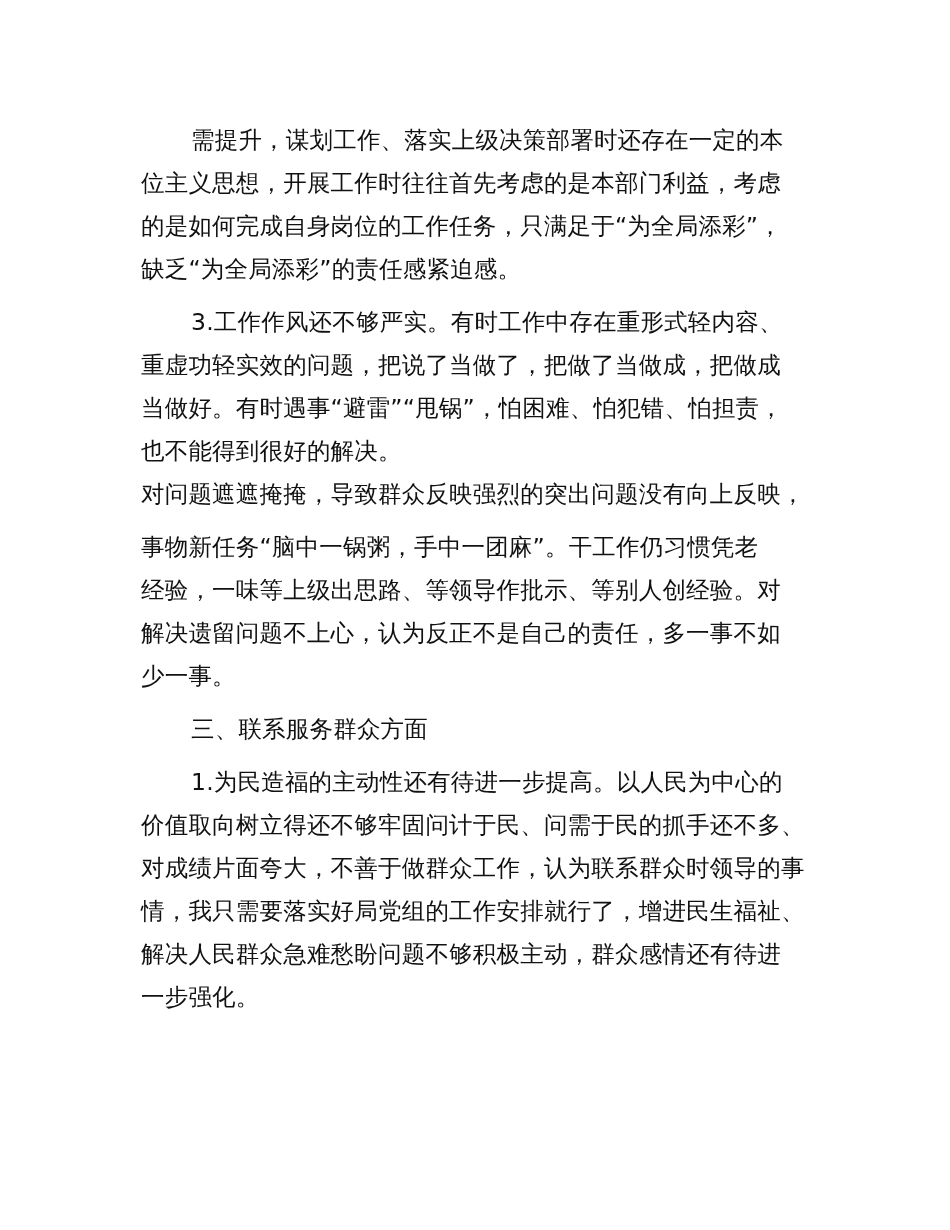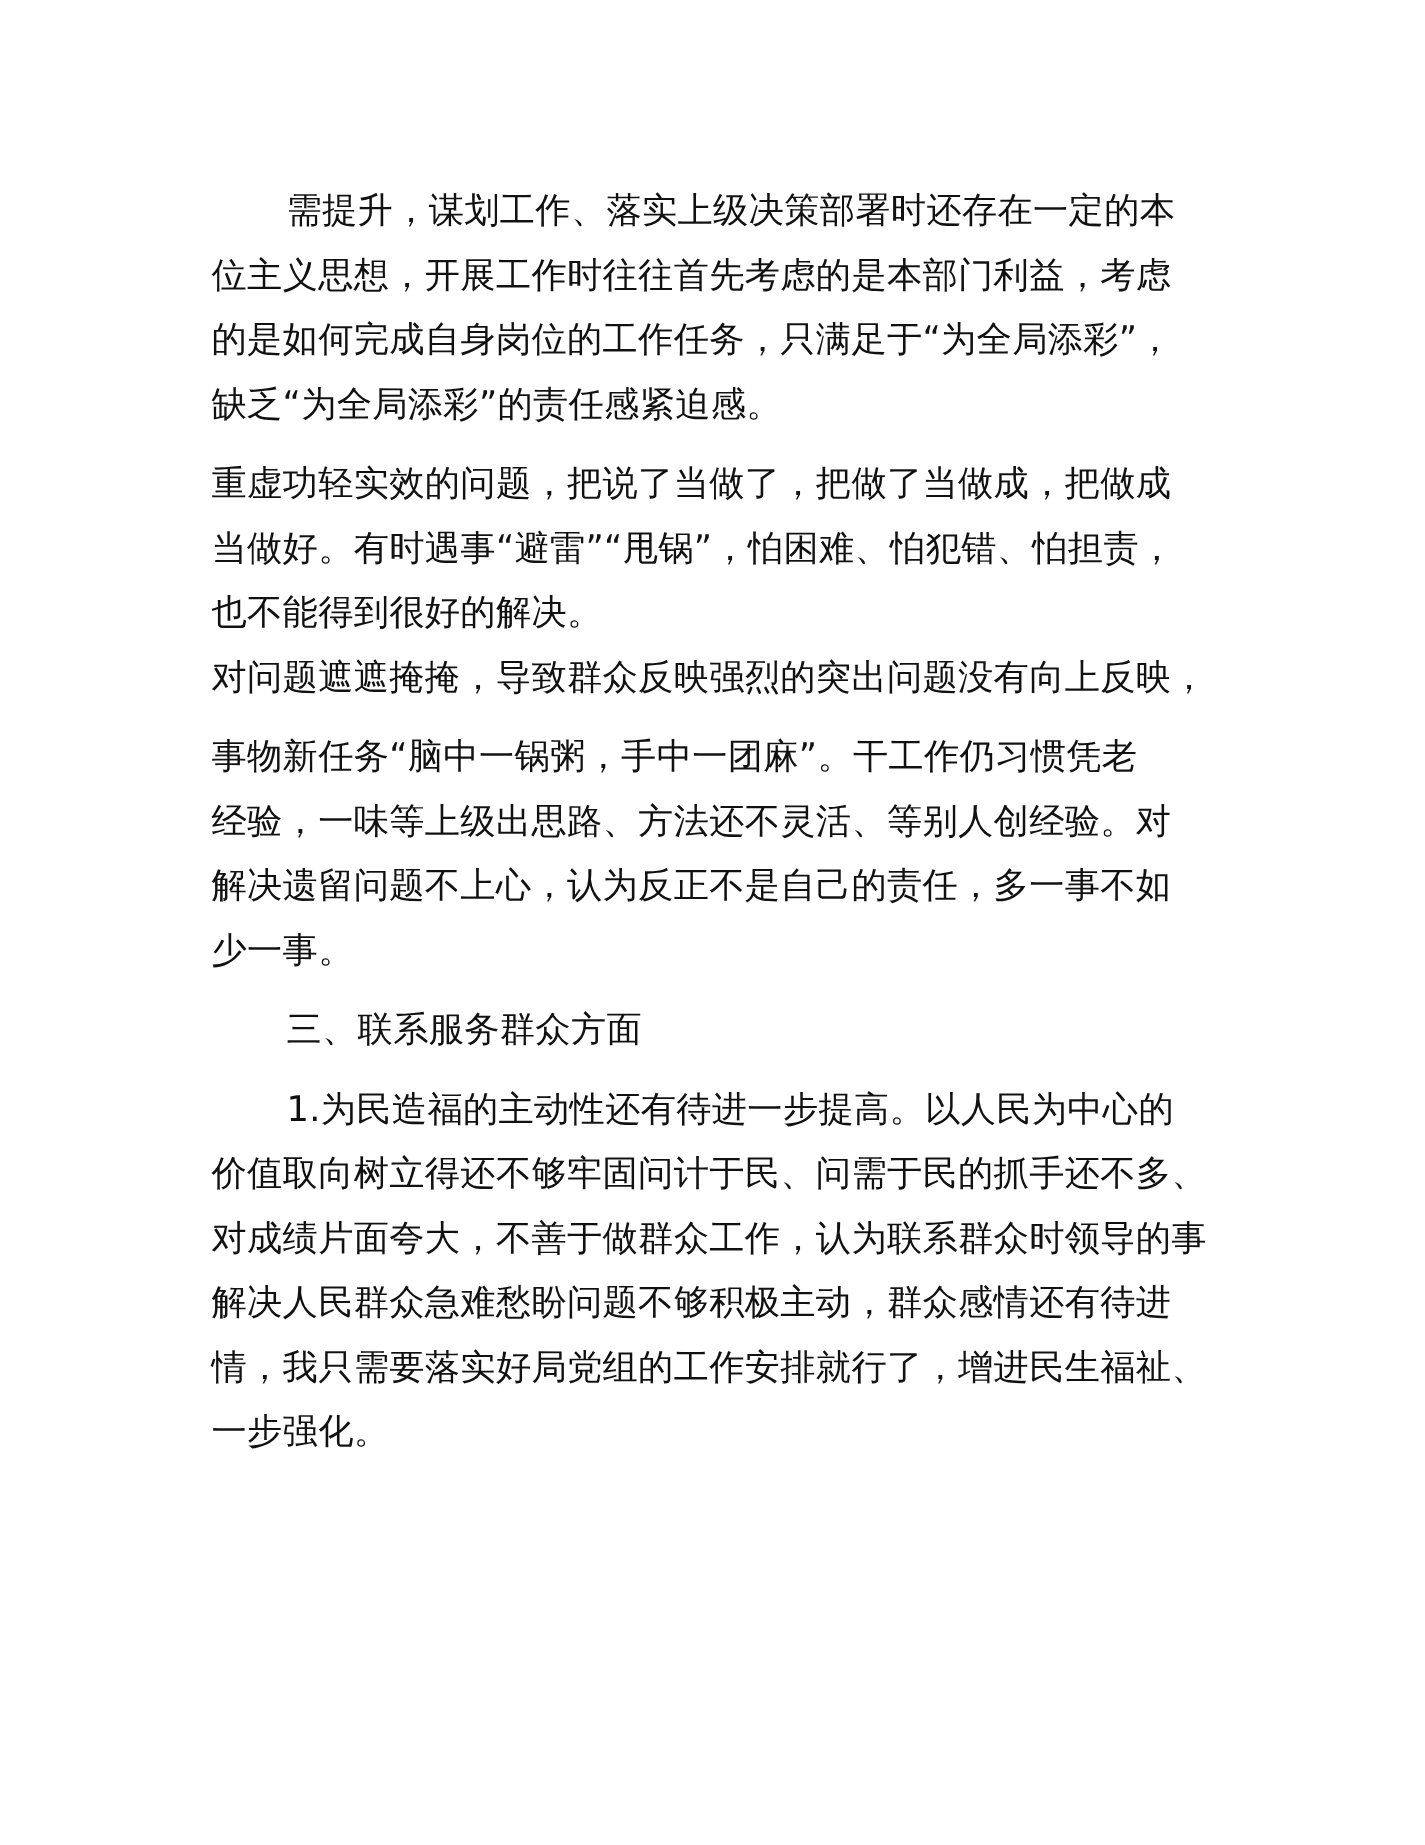--- a/index.html
+++ b/index.html
@@ -25,43 +25,44 @@
 
     <div class="para">
       <span class="line indent">需提升，谋划工作、落实上级决策部署时还存在一定的本</span>
       <span class="line">位主义思想，开展工作时往往首先考虑的是本部门利益，考虑</span>
       <span class="line">的是如何完成自身岗位的工作任务，只满足于“为全局添彩”，</span>
       <span class="line">缺乏“为全局添彩”的责任感紧迫感。</span>
     </div>
     <div class="gap"></div>
 
     <div class="para">
+      <span class="line indent">3.工作作风还不够严实。有时工作中存在重形式轻内容、</span>
       <span class="line">重虚功轻实效的问题，把说了当做了，把做了当做成，把做成</span>
       <span class="line">当做好。有时遇事“避雷”“甩锅”，怕困难、怕犯错、怕担责，</span>
       <span class="line">也不能得到很好的解决。</span>
       <span class="line">对问题遮遮掩掩，导致群众反映强烈的突出问题没有向上反映，</span>
     </div>
     <div class="gap"></div>
 
     <div class="para">
       <span class="line">事物新任务“脑中一锅粥，手中一团麻”。干工作仍习惯凭老</span>
-      <span class="line">经验，一味等上级出思路、方法还不灵活、等别人创经验。对</span>
+      <span class="line">经验，一味等上级出思路、等领导作批示、等别人创经验。对</span>
       <span class="line">解决遗留问题不上心，认为反正不是自己的责任，多一事不如</span>
       <span class="line">少一事。</span>
     </div>
     <div class="gap"></div>
 
     <div class="para">
       <span class="line indent">三、联系服务群众方面</span>
     </div>
     <div class="gap"></div>
 
     <div class="para">
       <span class="line indent">1.为民造福的主动性还有待进一步提高。以人民为中心的</span>
       <span class="line">价值取向树立得还不够牢固问计于民、问需于民的抓手还不多、</span>
       <span class="line">对成绩片面夸大，不善于做群众工作，认为联系群众时领导的事</span>
+      <span class="line">情，我只需要落实好局党组的工作安排就行了，增进民生福祉、</span>
       <span class="line">解决人民群众急难愁盼问题不够积极主动，群众感情还有待进</span>
-      <span class="line">情，我只需要落实好局党组的工作安排就行了，增进民生福祉、</span>
       <span class="line">一步强化。</span>
     </div>
 
   </div>
 </div>
 
 </body></html>

